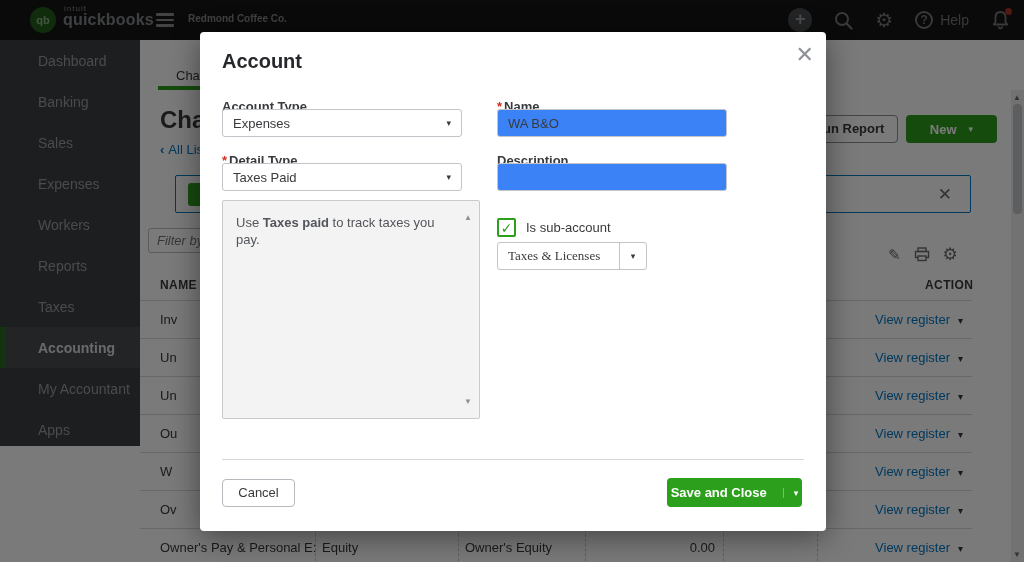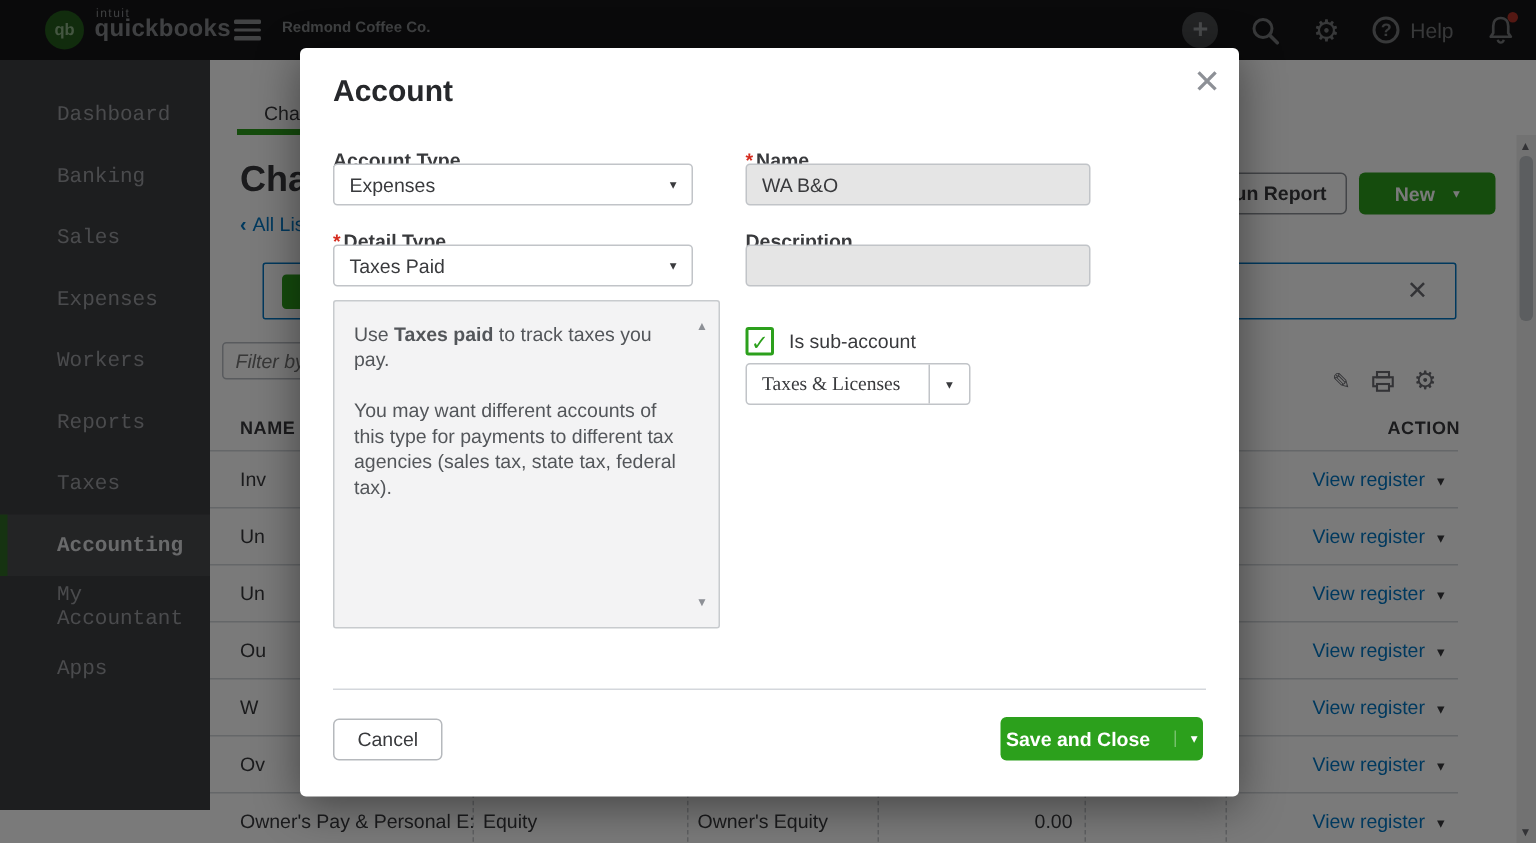--- a/index.html
+++ b/index.html
@@ -19,21 +19,21 @@
   .tb-right { position:absolute; right:14px; top:0; height:40px; display:flex; align-items:center; gap:22px; }
   .plus-circle { width:24px; height:24px; border-radius:50%; background:#4a4c4f; color:#9a9da0; font-size:18px; line-height:22px; text-align:center; font-weight:bold; }
   .tb-icon { color:#75777a; }
   .help-wrap { display:flex; align-items:center; gap:7px; }
   .q-circle { width:18px; height:18px; border-radius:50%; border:2px solid #75777a; color:#75777a; font-size:12px; font-weight:bold; text-align:center; line-height:15px; }
   .help-text { font-size:14px; color:#75777a; }
   .bell-wrap { position:relative; }
   .red-dot { position:absolute; right:-2px; top:-2px; width:7px; height:7px; border-radius:50%; background:#b03228; }
 
   
-  .sidebar { position:absolute; left:0; top:40px; width:140px; height:500px; background:#3e3f42; z-index:1; padding-top:16px;font-family:Liberation Mono, monospace; }
+  .sidebar { position:absolute; left:0; top:40px; width:140px; height:406px; background:#3e3f42; z-index:1; padding-top:0; }
   .side-item { height:41px; display:flex; align-items:center; padding-left:38px; font-size:14px; color:#9b9da1; cursor:pointer; position:relative; }
   .side-item.active { background:#4a4b4f; color:#dcdddf; font-weight:bold; }
   .side-item.active::before { content:""; position:absolute; left:0; top:0; bottom:0; width:5px; background:#2e6b24; }
 
   
   .content { position:absolute; left:140px; top:40px; width:884px; height:522px; background:#ffffff; z-index:1; overflow:hidden; }
   .tab { position:absolute; left:36px; top:28px; font-size:13px; color:#393a3d; white-space:nowrap; }
   .tab-underline { position:absolute; left:18px; top:46px; width:58px; height:4px; background:#2ca01c; }
   .page-heading { position:absolute; left:20px; top:66px; font-size:24px; font-weight:bold; color:#393a3d; white-space:nowrap; }
   .back-link { position:absolute; left:20px; top:102px; font-size:13px; color:#0077c5; white-space:nowrap; }
@@ -68,21 +68,21 @@
   .overlay { position:absolute; inset:0; background:rgba(0,0,0,0.52); z-index:5; }
 
   
   .modal { position:absolute; left:200px; top:32px; width:626px; height:499px; background:#fff; border-radius:4px; box-shadow:0 6px 30px rgba(0,0,0,0.45); z-index:10; }
   .modal-close { position:absolute; top:10px; right:12px; font-size:22px; color:#8d9096; font-weight:300; cursor:pointer; }
   .modal-title { position:absolute; left:22px; top:18px; font-size:20px; font-weight:bold; color:#26282b; }
   .f-label { position:absolute; font-size:13px; font-weight:bold; color:#393a3d;margin-top:12px; }
   .req { color:#d52b1e; margin-right:2px; }
   .dd { position:absolute; height:28px; border:1px solid #c1c4c8; border-radius:3px; background:#fff; font-size:13px; color:#393a3d; display:flex; align-items:center; padding:0 10px; justify-content:space-between; cursor:pointer; }
   .dd .caret { font-size:9px; color:#393a3d; }
-  .ti { position:absolute; height:28px; border:1px solid #c1c4c8; border-radius:3px; background:#e5e5e5; font-size:13px; color:#393a3d; padding:0 10px; font-family:"Liberation Sans",sans-serif; }
+  .ti { position:absolute; height:28px; border:1px solid #c1c4c8; border-radius:3px; background:#3b82f6; font-size:13px; color:#393a3d; padding:0 10px; font-family:"Liberation Sans",sans-serif; }
   .helpbox { position:absolute; left:22px; top:168px; width:258px; height:219px; background:#f3f3f4; border:1px solid #c8cbce; border-radius:2px; padding:13px 22px 13px 13px; font-size:13px; color:#53565a; line-height:17px; }
   .helpbox .scroll-up { position:absolute; top:8px; right:7px; font-size:8px; color:#8d9096; }
   .helpbox .scroll-down { position:absolute; bottom:8px; right:7px; font-size:8px; color:#8d9096; }
   .helpbox p + p { margin-top:17px; }
   .chk-row { position:absolute; left:297px; top:186px; display:flex; align-items:center; gap:10px; }
   .chk { width:19px; height:19px; border:2px solid #2ca01c; border-radius:2px; background:#fff; color:#2ca01c; font-size:14px; font-weight:bold; text-align:center; line-height:16px; cursor:pointer; }
   .chk-label { font-size:13px; color:#393a3d; }
   .sub-dd { position:absolute; left:297px; top:210px; width:150px; height:28px; border:1px solid #c1c4c8; border-radius:3px; display:flex; cursor:pointer; }
   .sub-dd .txt { flex:1; font-size:13px; color:#393a3d; display:flex; align-items:center; padding:0 10px;font-family:Liberation Serif, serif; }
   .sub-dd .caret-cell { width:27px; border-left:1px solid #c1c4c8; display:flex; align-items:center; justify-content:center; font-size:9px; color:#393a3d; }
@@ -246,21 +246,20 @@
     <span>Taxes Paid</span>
     <span class="caret">▾</span>
   </div>
 
   <div class="f-label" style="left:297px; top:109px;">Description</div>
   <input class="ti" style="left: 297px; top: 131px; width: 230px;" value="">
 
   <div class="helpbox">
     <span class="scroll-up">▲</span>
     <p><span>Use </span><b>Taxes paid</b><span> to track taxes you pay.</span></p>
-    <p>You may want different accounts of this type for payments to different tax agencies (sales tax, state tax, federal tax).</p>
     <span class="scroll-down">▼</span>
   </div>
 
   <div class="chk-row">
     <div class="chk">✓</div>
     <span class="chk-label">Is sub-account</span>
   </div>
   <div class="sub-dd">
     <span class="txt">Taxes &amp; Licenses</span>
     <span class="caret-cell">▾</span>

